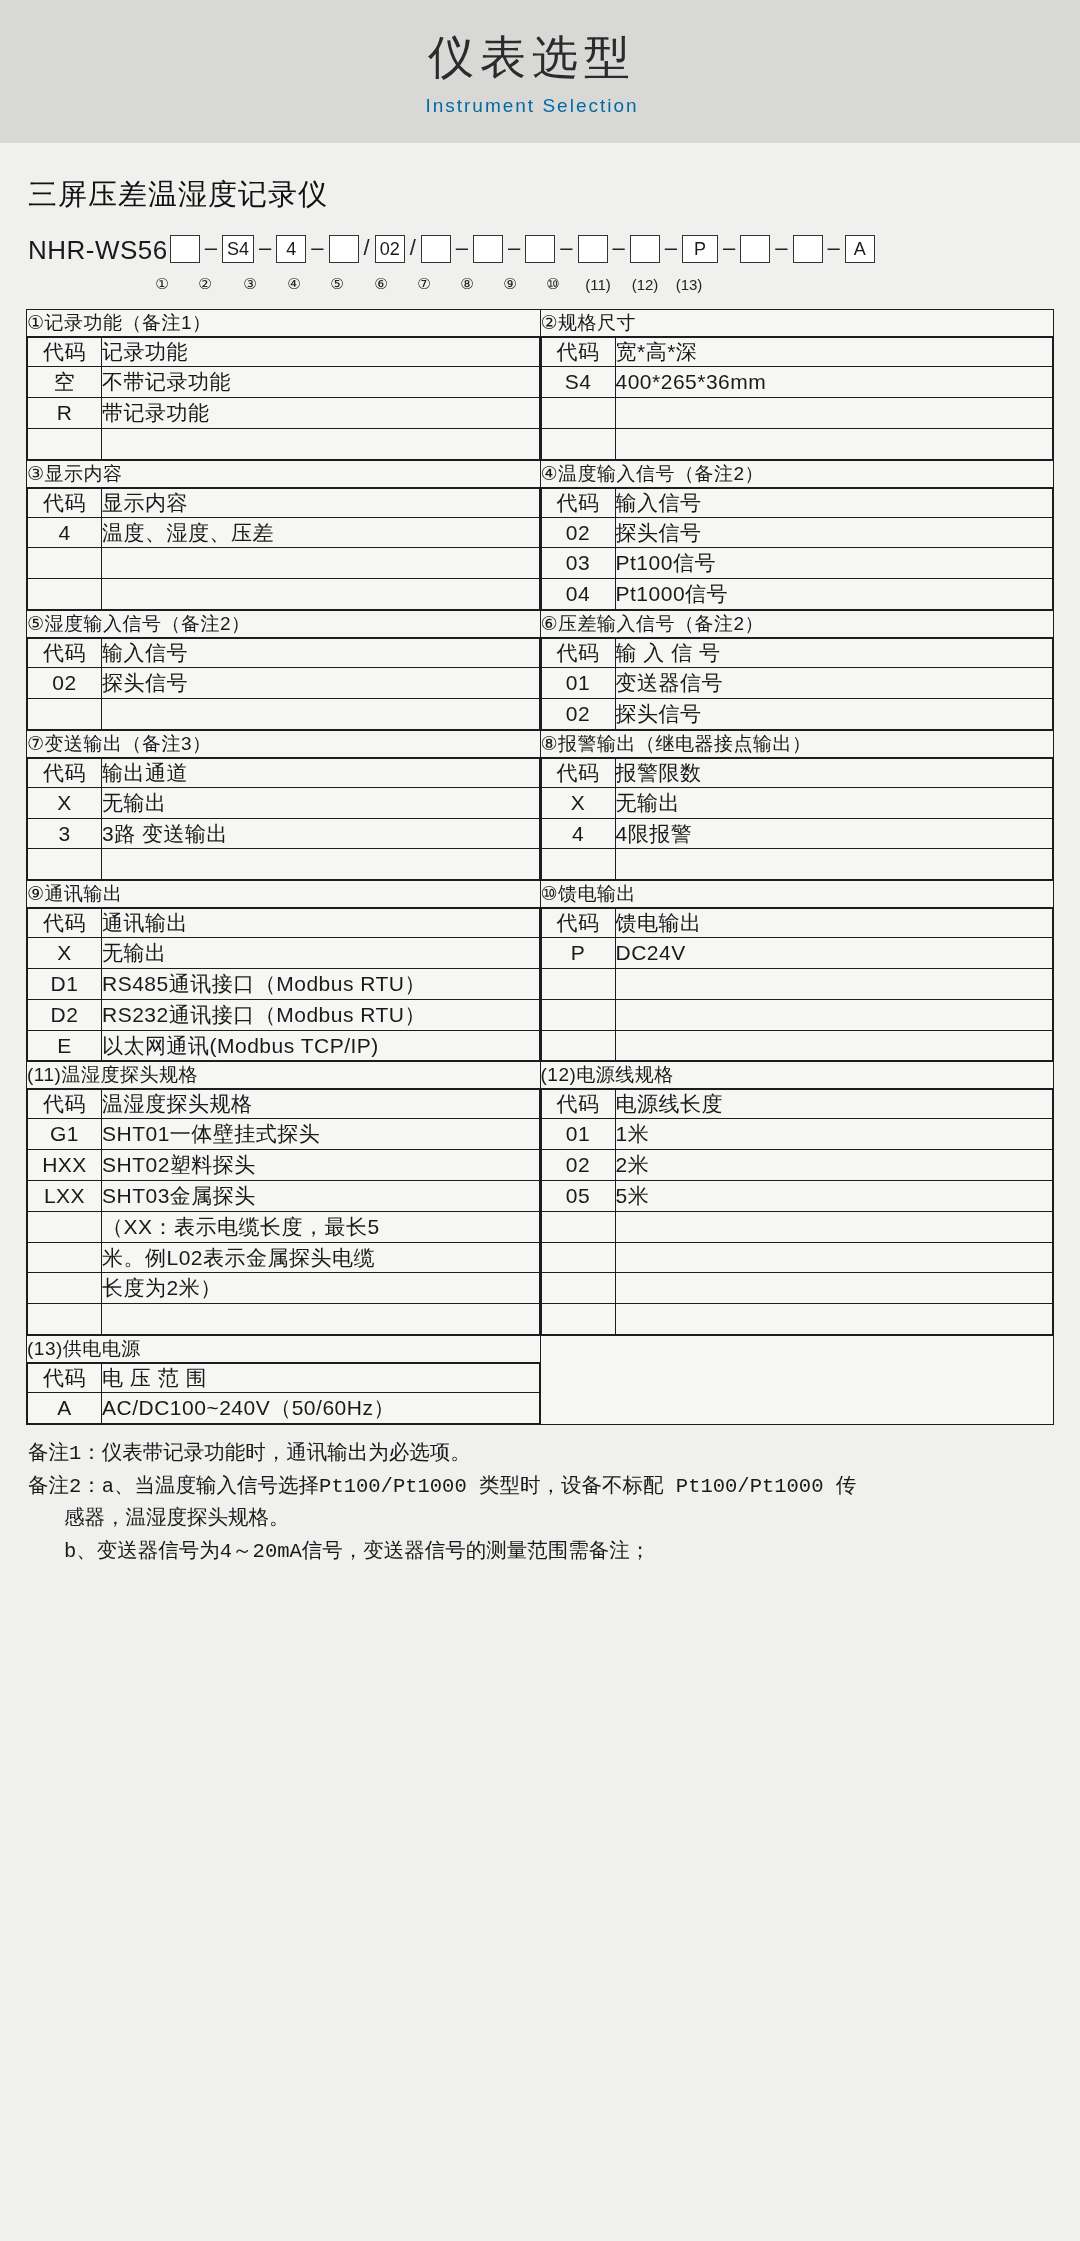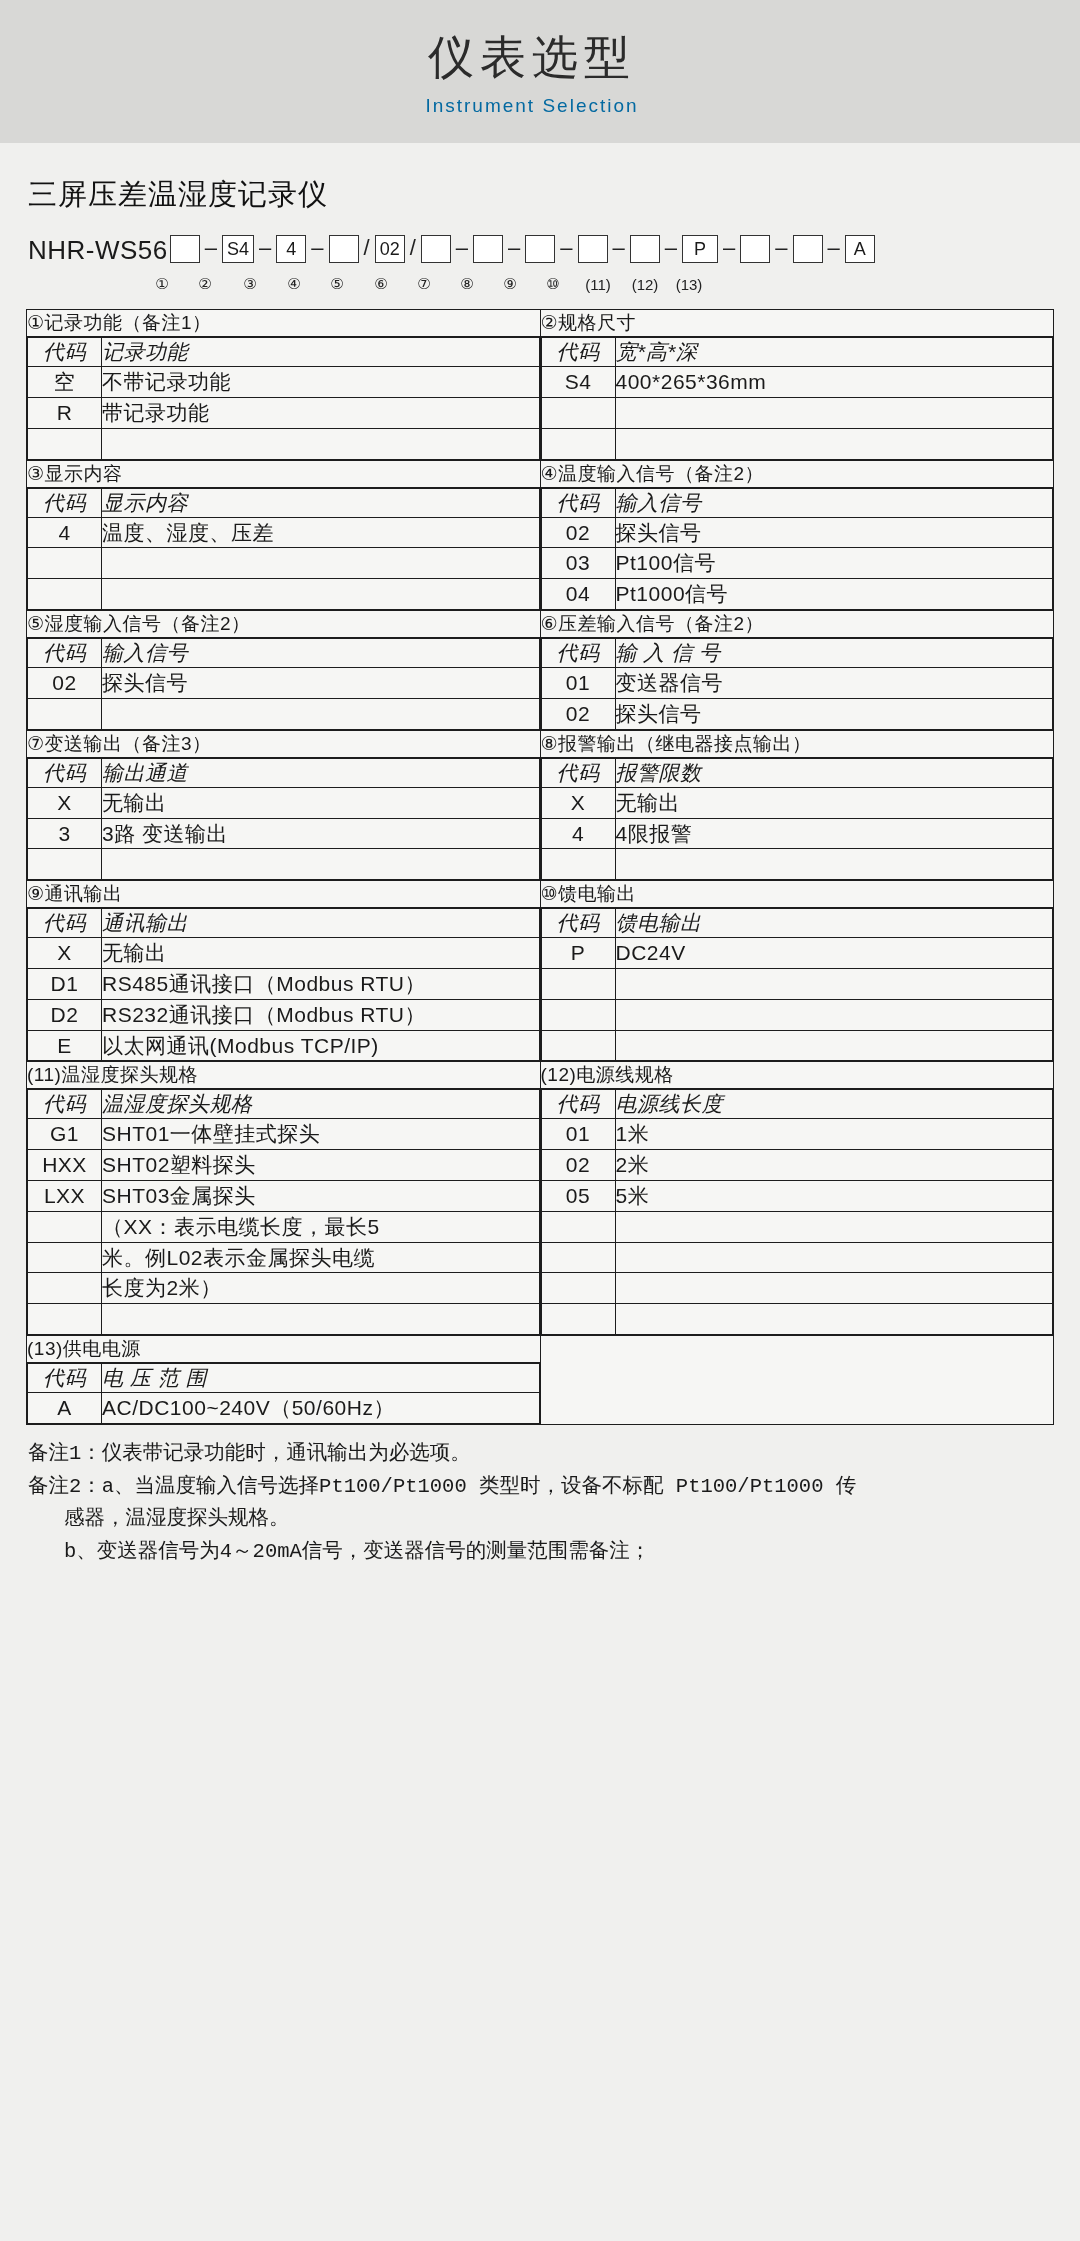--- a/index.html
+++ b/index.html
@@ -100,21 +100,20 @@
     font-size: 19px;
     padding: 9px 10px 9px 12px;
     font-weight: 500;
     letter-spacing: 0.5px;
     background: #f6f6f4;
   }
   .subhead-code, .subhead-desc {
     font-size: 21px;
     padding: 7px 10px 7px 12px;
     letter-spacing: 0.5px;
-    font-style: italic;
   }
   .cell-code, .cell-desc {
     font-size: 21px;
     padding: 5px 10px 5px 12px;
     letter-spacing: 0.5px;
     line-height: 1.42;
   }
   .cell-code { text-align: center; }
   .inner { width: 100%; border-collapse: collapse; table-layout: fixed; }
   .inner td { border: none; }

